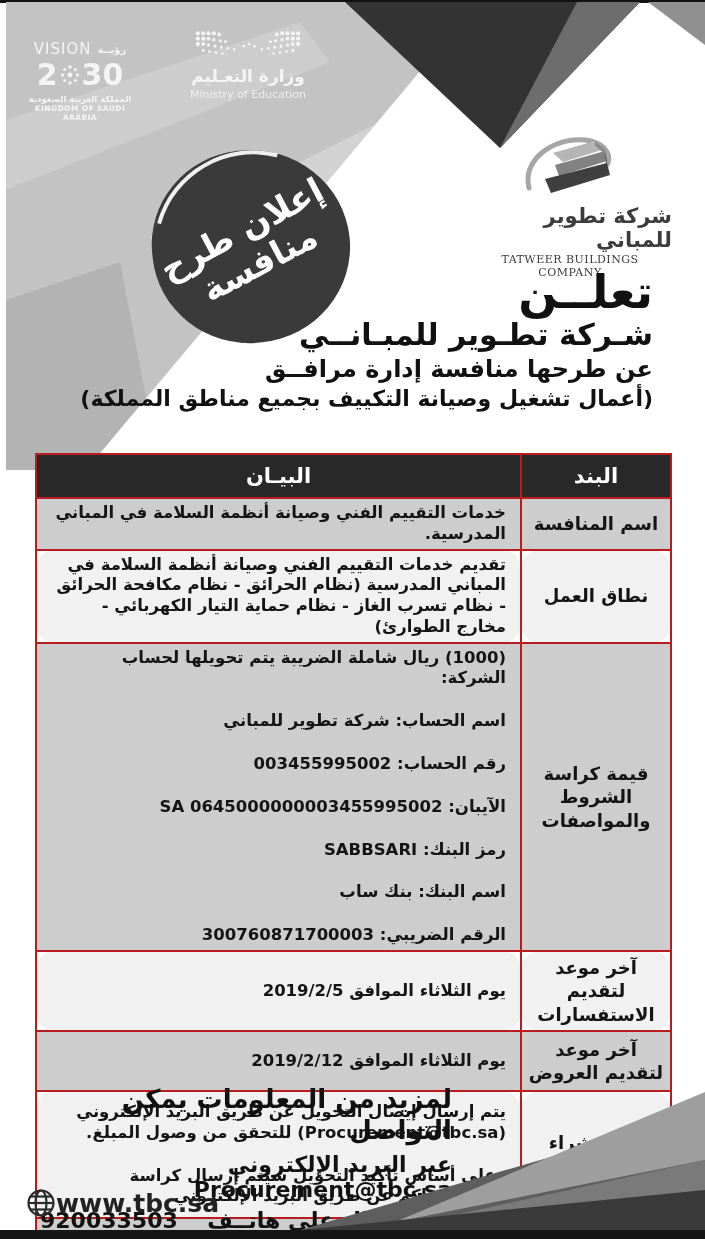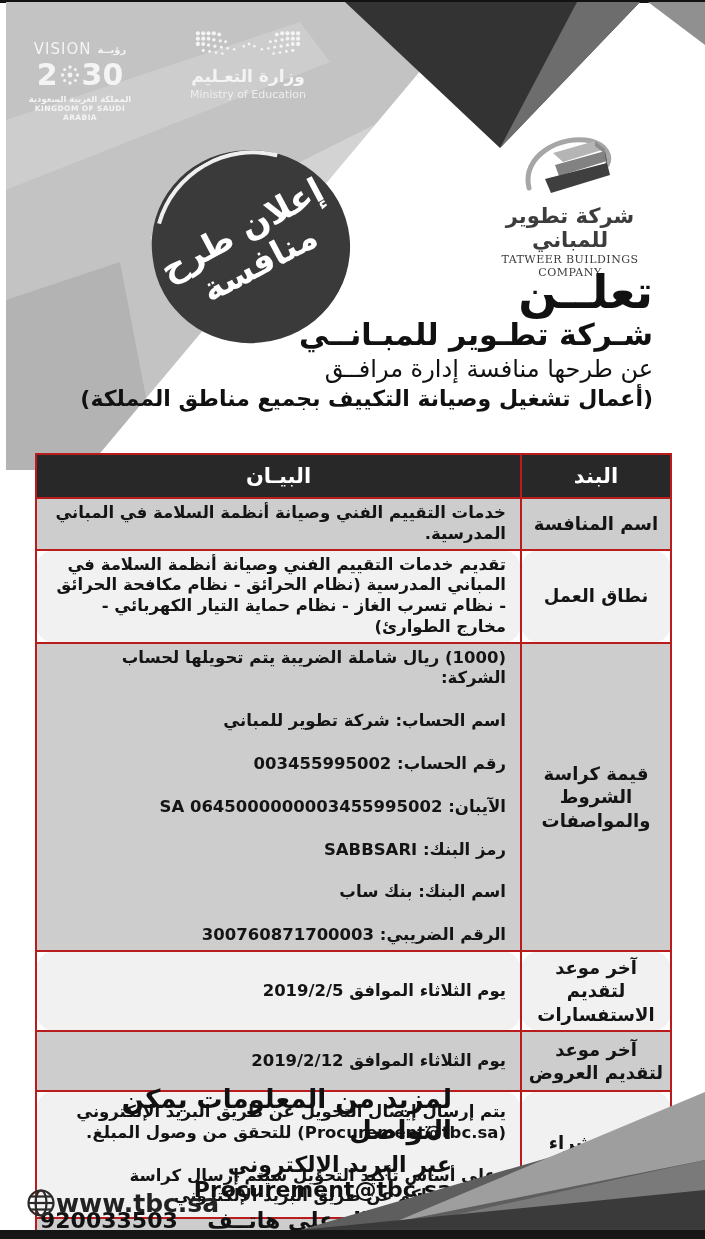--- a/index.html
+++ b/index.html
@@ -38,27 +38,27 @@
          border-radius:49% 51% 50% 50%;transform:rotate(-6deg);
          display:flex;align-items:center;justify-content:center;}
   .stamp:after{content:"";position:absolute;inset:1px;border-radius:50%;
          border:4px solid transparent;border-top-color:rgba(255,255,255,.92);
          transform:rotate(-24deg);}
   .stamp .txt{transform:rotate(-22deg);color:#ffffff;font-weight:900;font-size:34px;
          line-height:1.12;text-align:center;direction:rtl;}
   
   .tatweer{position:absolute;left:468px;top:128px;width:204px;text-align:center;}
   .tatweer svg{display:block;margin:0 auto;}
-  .tatweer .ar{font-size:21px;font-weight:bold;color:#3c3c3c;direction:rtl;margin-top:2px;}
+  .tatweer .ar{font-size:21px;font-weight:bold;color:#3c3c3c;direction:rtl;margin-top:2px;text-align:right;}
   .tatweer .en{font-family:"DejaVu Serif",serif;font-size:11px;letter-spacing:.5px;color:#3c3c3c;margin-top:1px;}
   
   .announce{position:absolute;right:52px;top:268px;width:600px;text-align:right;direction:rtl;color:#111111;}
   .announce .l1{font-size:46px;font-weight:900;line-height:1.05;}
   .announce .l2{font-size:30px;font-weight:900;line-height:1.25;}
-  .announce .l3{font-size:24px;font-weight:400;line-height:1.3;}
+  .announce .l3{font-size:24px;font-weight:700;line-height:1.3;}
   .announce .l4{font-size:22px;font-weight:900;line-height:1.3;}
   
   table.tender{position:absolute;left:35px;top:453px;width:635px;border-collapse:collapse;
          direction:rtl;table-layout:fixed;}
   table.tender th,table.tender td{border:2px solid #b91c1c;vertical-align:middle;}
   table.tender th{background:#282828;color:#ffffff;font-size:21px;font-weight:bold;height:40px;}
   col.c-item{width:150px;}
   col.c-desc{width:485px;}
   td.item{background:inherit;text-align:center;font-size:18px;font-weight:bold;padding:4px 6px;line-height:1.3;}
   td.desc{text-align:right;font-size:16.5px;font-weight:bold;padding:4px 14px;line-height:1.26;}

